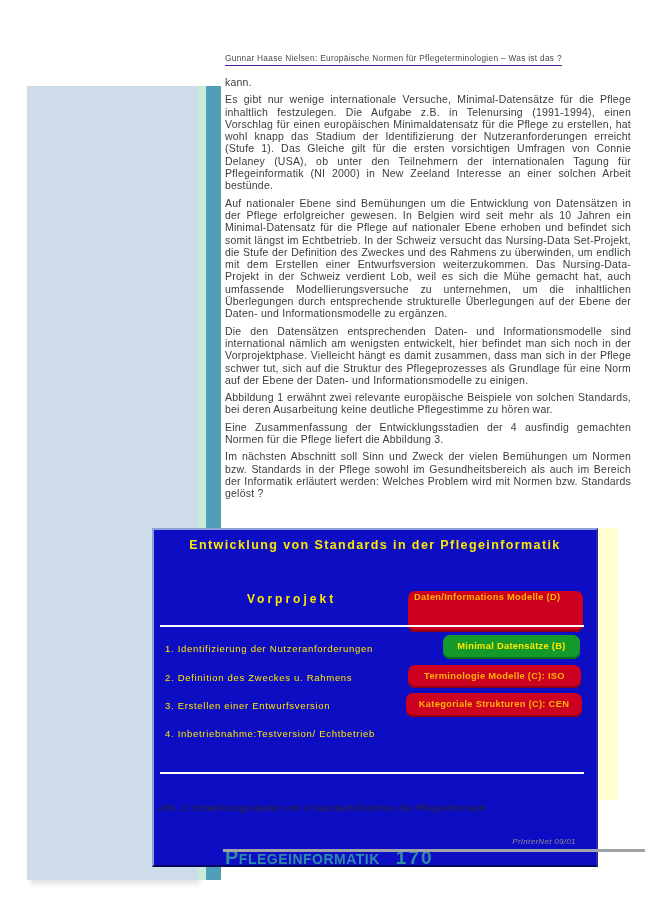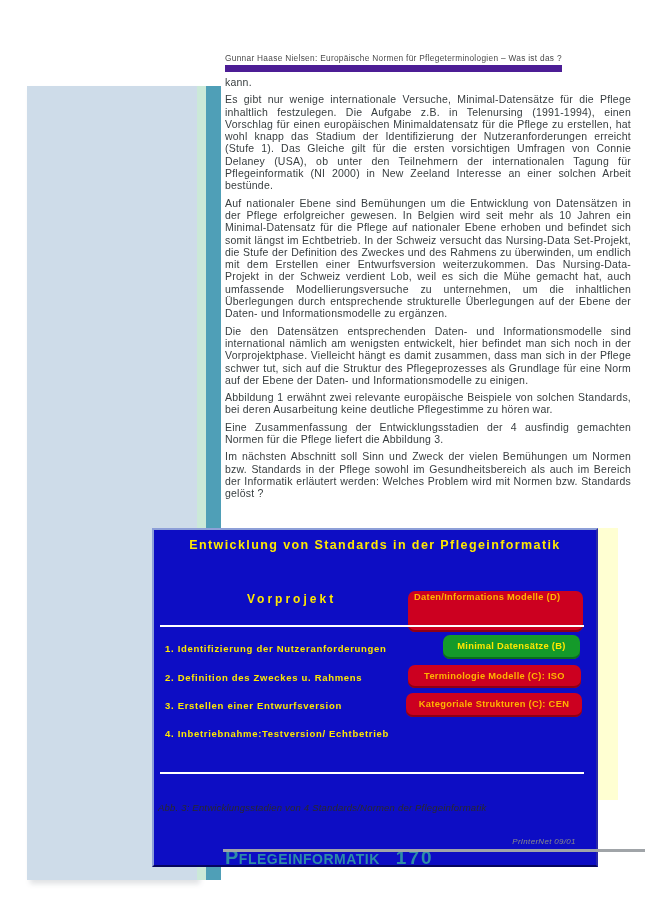--- a/index.html
+++ b/index.html
@@ -9,40 +9,40 @@
   }
   
   .side-panel{position:absolute;left:27px;top:86px;width:170px;height:794px;
     background:#cedcE9;box-shadow:3px 4px 5px rgba(90,100,110,0.18);}
   .mint-strip{position:absolute;left:197px;top:86px;width:9px;height:794px;background:#cbe9d8;}
   .teal-bar{position:absolute;left:206px;top:86px;width:15px;height:794px;background:#4f9fb7;}
 
   
   .running-header{position:absolute;left:225px;top:53px;width:390px;
     font-size:8.3px;color:#4a4a4a;letter-spacing:0.3px;}
-  .running-header span{border-bottom:7px solid #4c1d95;padding-bottom:1.5px;}
+  .running-header span{border-bottom:1px solid #4c1d95;padding-bottom:1.5px;}
 
   
   .body-col{position:absolute;left:225px;top:76px;width:406px;
     font-size:10.5px;line-height:12.3px;letter-spacing:0.22px;
     color:#373d3f;text-align:justify;}
   .body-col p{margin:0 0 5px 0;}
 
   
   .figure{position:absolute;left:152px;top:528px;width:446px;height:339px;
     background:#0d0dc4;box-sizing:border-box;
     border:2px solid #8d9fd8;border-bottom-color:#05055e;border-right-color:#2a2aa8;}
   .fig-title{position:absolute;left:0;top:8px;width:100%;text-align:center;
     font-size:12.5px;font-weight:bold;color:#ffe800;letter-spacing:1.4px;}
   .phase-label{position:absolute;left:93px;top:62px;
     font-size:12px;font-weight:bold;color:#ffe800;letter-spacing:3px;}
   .fig-line{position:absolute;left:6px;width:424px;height:2px;background:#ffffff;}
   .fig-line.top{top:95px;}
   .fig-line.bottom{top:242px;}
-  .stage{position:absolute;left:11px;font-size:9.5px;font-weight:bold;
+  .stage{position:absolute;left:11px;font-size:9.5px;font-weight:normal;
     color:#ffe800;letter-spacing:0.7px;white-space:nowrap;}
   .stage.s1{top:113px;} .stage.s2{top:142px;} .stage.s3{top:170px;} .stage.s4{top:198px;}
   .fig-box{position:absolute;box-sizing:border-box;border-radius:7px;
     display:flex;align-items:center;justify-content:center;text-align:center;
     font-size:9.3px;font-weight:bold;letter-spacing:0.3px;line-height:1.45;
     padding:2px 6px;}
   .fig-box.red{background:#cc0020;color:#ffb400;box-shadow:inset 0 -2px 0 #8d0016;}
   .fig-box.green{background:#149a2a;color:#ffe800;box-shadow:inset 0 -2px 0 #0c6e1d;}
   .box-daten{left:254px;top:61px;width:175px;height:41px;
     justify-content:flex-start;text-align:left;align-items:flex-start;padding-top:0;}

